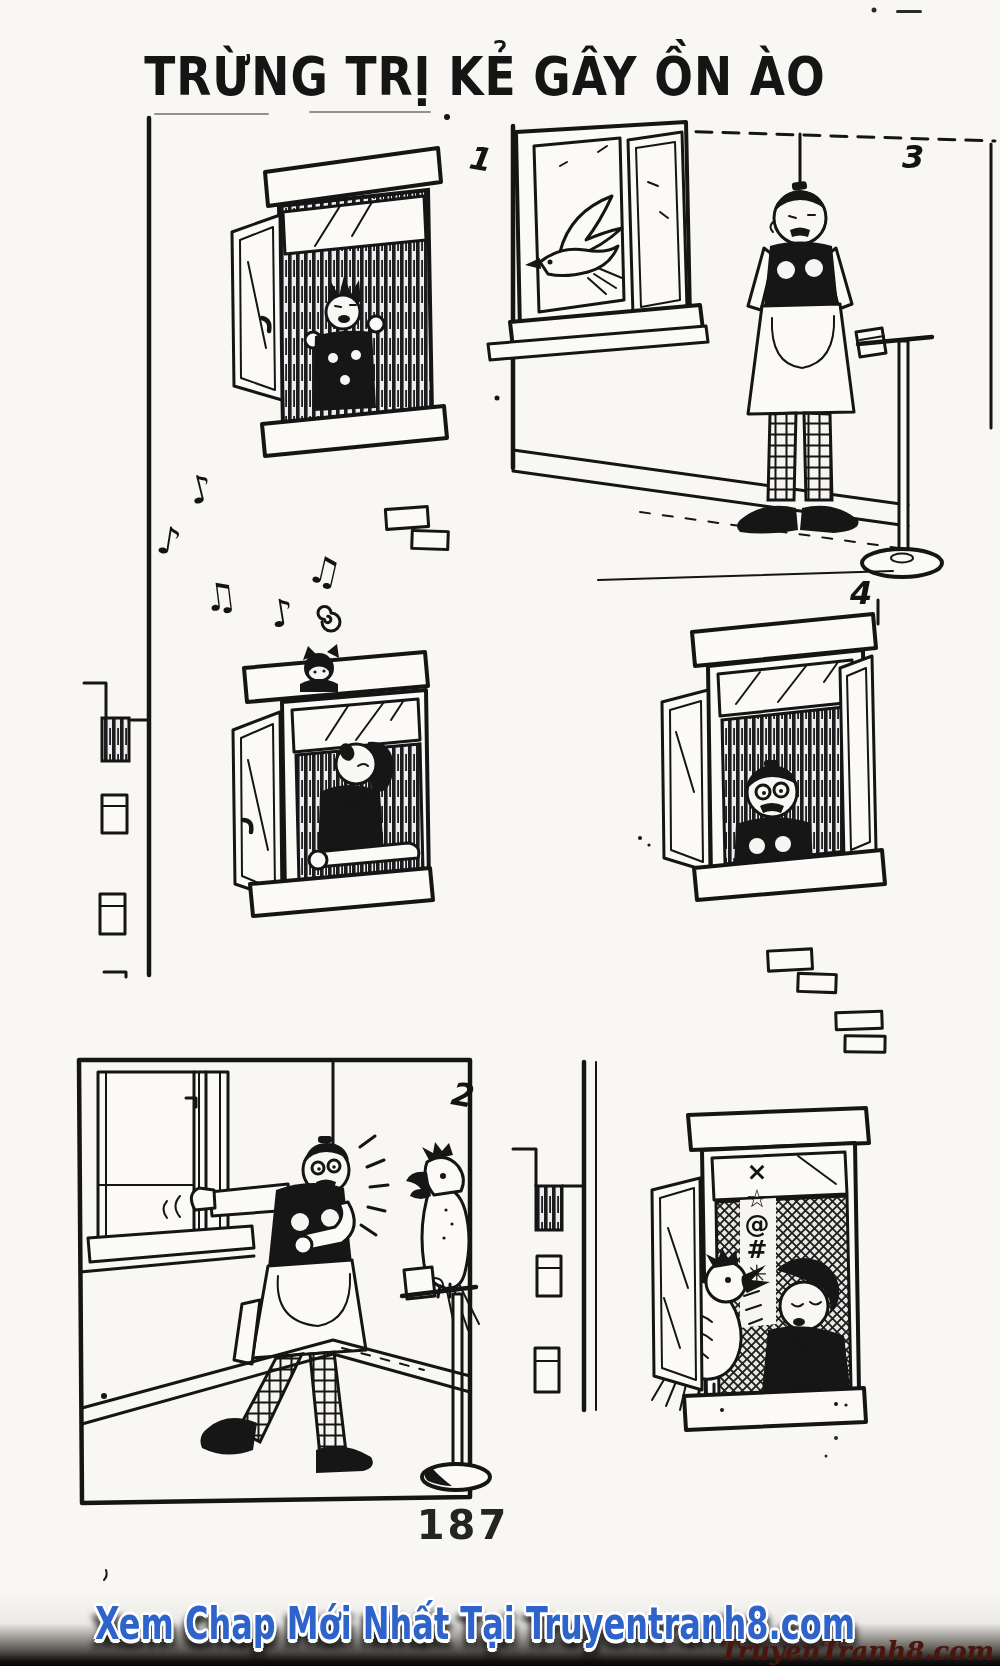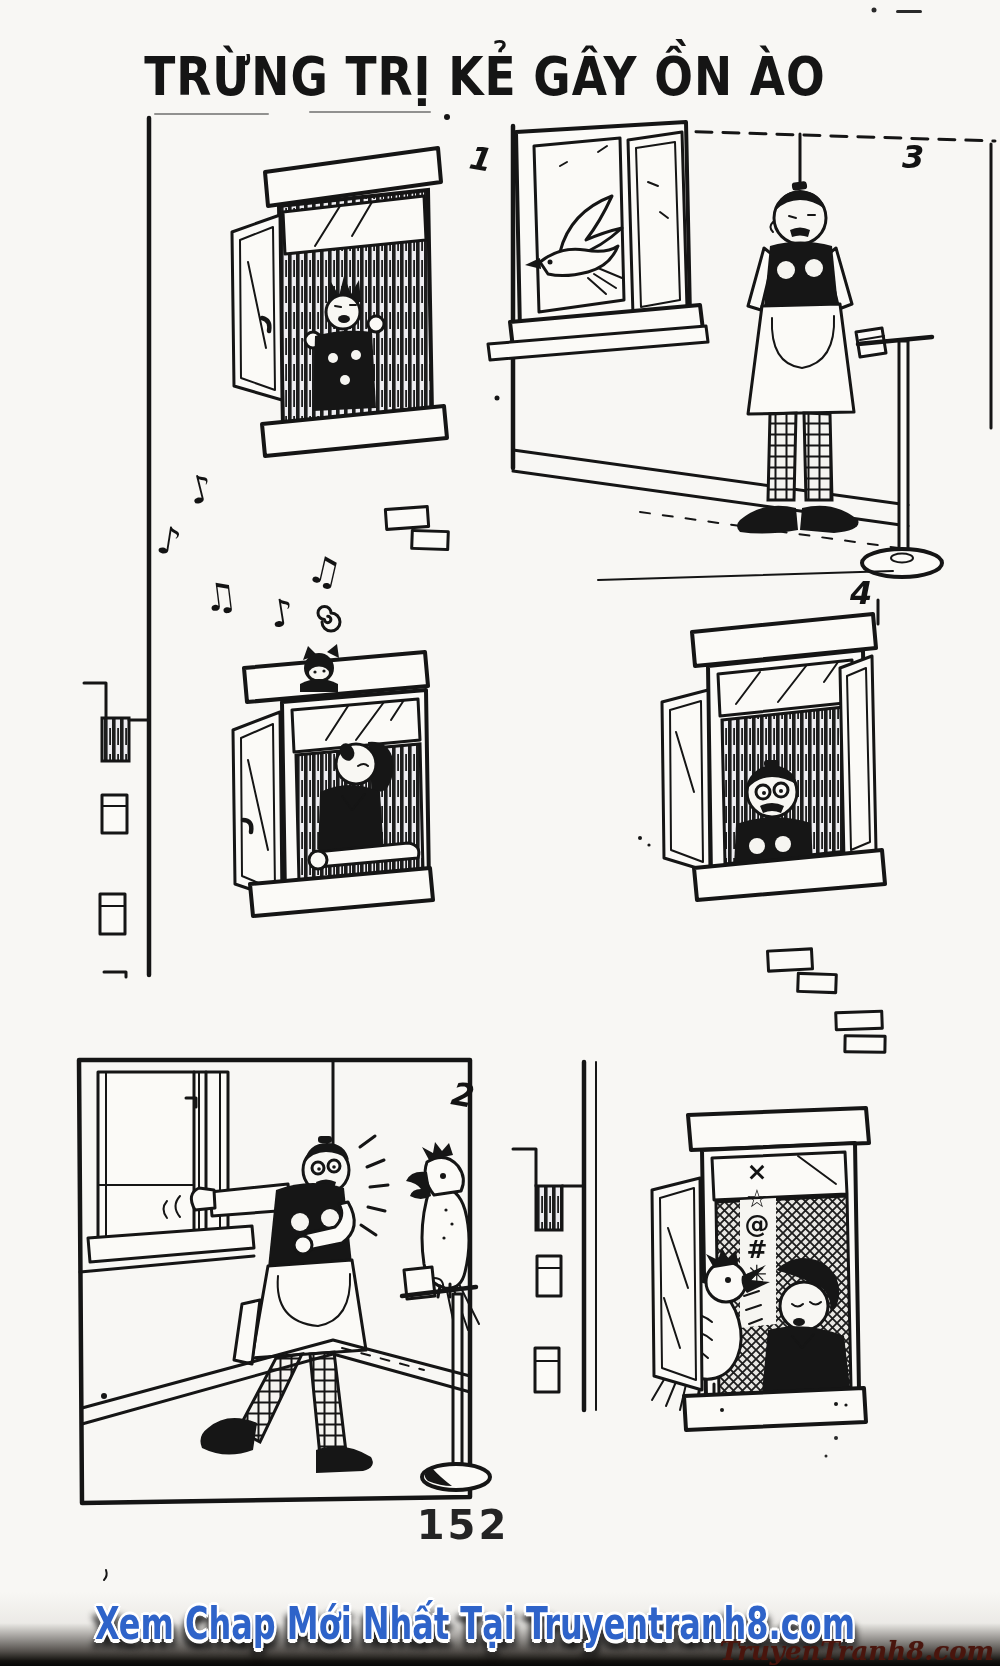--- a/index.html
+++ b/index.html
@@ -355,19 +355,19 @@
 
     <g fill="#2a2a2a">
       <circle cx="874" cy="10" r="2.5"></circle>
       <rect x="896" y="10" width="26" height="3" rx="1.5"></rect>
       <path class="ln2" d="M106 1570 q2 6 -2 10"></path>
       <circle cx="836" cy="1438" r="2"></circle>
       <circle cx="826" cy="1456" r="1.5"></circle>
     </g>
   </svg>
 
-  <div class="pagenum">152</div>
+  <div class="pagenum">187</div>
 
   <div class="footer-shade"></div>
   <div class="banner">Xem Chap Mới Nhất Tại Truyentranh8.com</div>
   <div class="watermark">TruyenTranh8.com</div>
 
 </div>
 
 </body></html>

